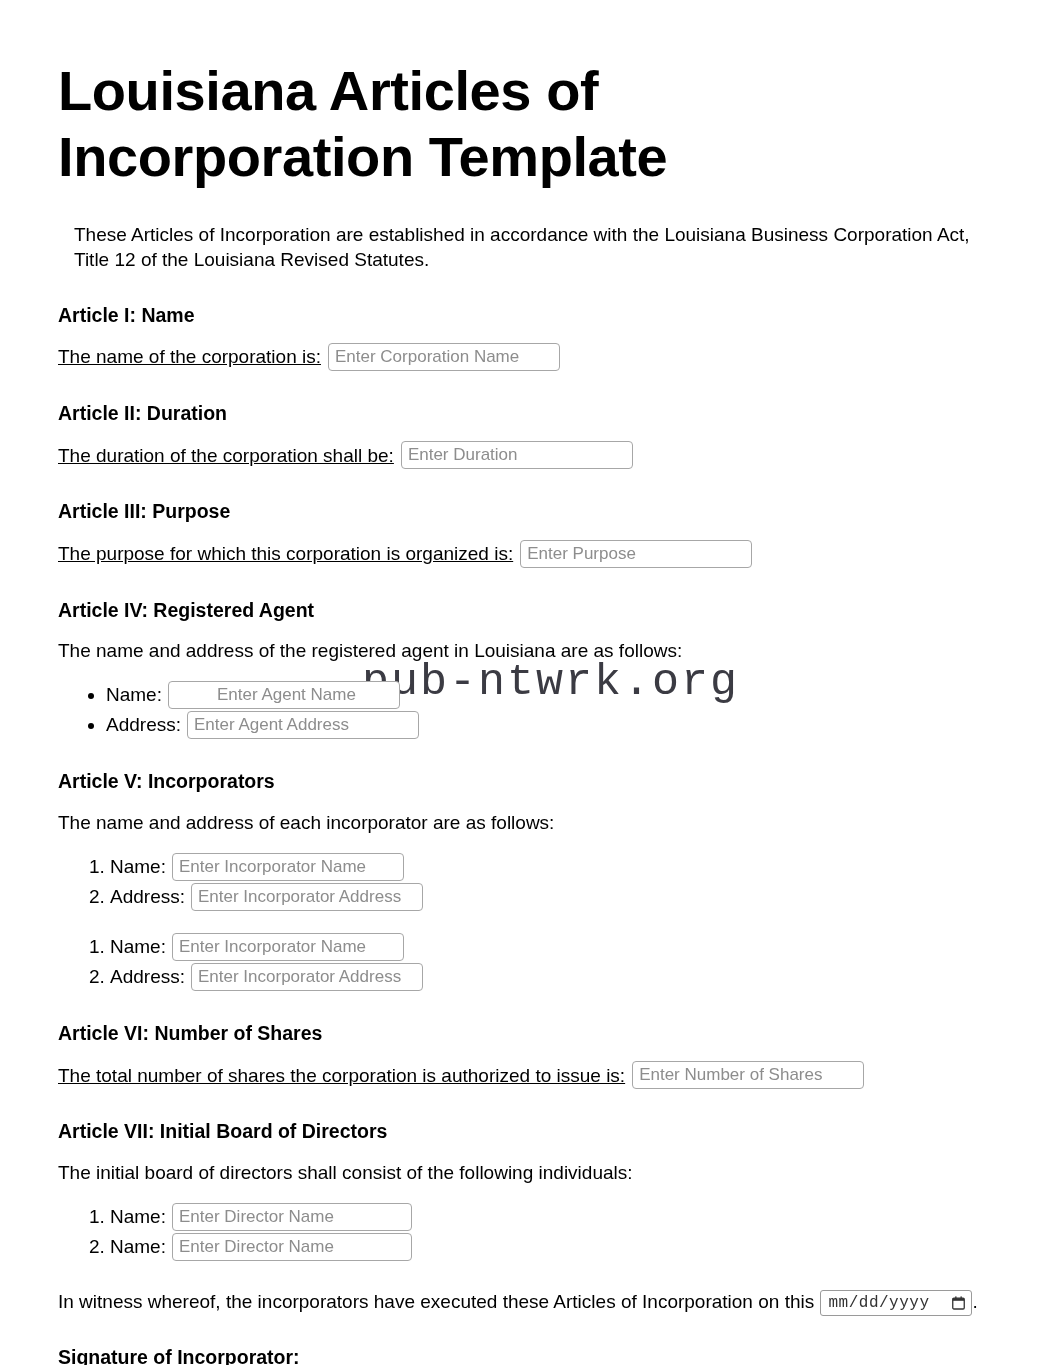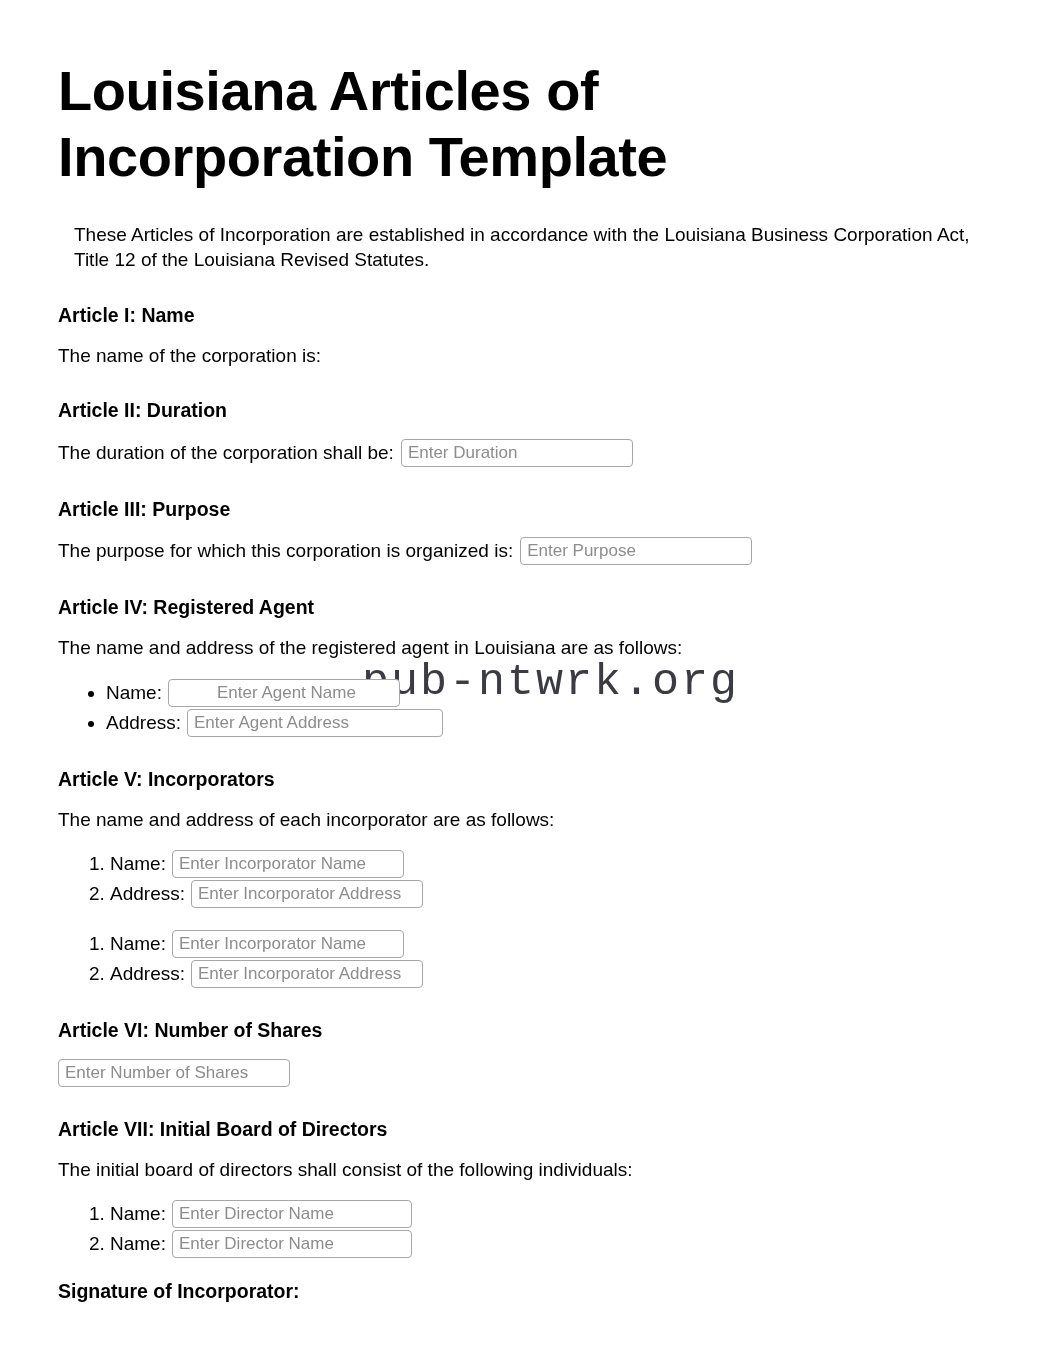--- a/index.html
+++ b/index.html
@@ -66,20 +66,21 @@
   }
   .inline-row {
     display: flex;
     align-items: center;
     flex-wrap: nowrap;
     gap: 0;
   }
   .inline-row .lbl {
     white-space: nowrap;
     margin-right: 7px;
+    text-decoration: underline;
   }
 
   
   input.field {
     font-family: "Liberation Sans", sans-serif;
     font-size: 17px;
     color: #222;
     background: #ffffff;
     border: 1px solid #a7a7a7;
     border-radius: 4px;
@@ -92,21 +93,21 @@
     z-index: 8;
   }
   input.field::placeholder {
     color: #8d8d8d;
     opacity: 1;
   }
   input.w-corp     { width: 232px; }
   input.w-duration { width: 232px; }
   input.w-purpose  { width: 232px; }
   input.w-agentname{ width: 232px; padding-left: 48px; }
-  input.w-agentaddr{ width: 256px; }
+  input.w-agentaddr{ width: 232px; }
   input.w-incname  { width: 232px; }
   input.w-incaddr  { width: 232px; }
   input.w-shares   { width: 232px; }
   input.w-director { width: 240px; }
   input.w-signature{ width: 232px; }
 
   
   ul.bullets {
     margin: 0 0 10px 0;
     padding-left: 48px;
@@ -193,20 +194,21 @@
 
   <div class="watermark">pub-ntwrk.org</div>
 
   <h1 class="doc-title">Louisiana Articles of Incorporation Template</h1>
 
   <p class="para intro">These Articles of Incorporation are established in accordance with the Louisiana Business Corporation Act, Title 12 of the Louisiana Revised Statutes.</p>
 
   <h2 class="article-heading">Article I: Name</h2>
   <p class="para inline-row">
     <span class="lbl">The name of the corporation is:</span>
+    <input class="field w-corp" type="text" placeholder="Enter Corporation Name" style="">
   </p>
 
   <h2 class="article-heading">Article II: Duration</h2>
   <p class="para inline-row">
     <span class="lbl">The duration of the corporation shall be:</span>
     <input class="field w-duration" type="text" placeholder="Enter Duration" style="">
   </p>
 
   <h2 class="article-heading">Article III: Purpose</h2>
   <p class="para inline-row">
@@ -259,38 +261,53 @@
     <li>
       <span class="li-inner">
         <span class="lbl">Address:</span>
         <input class="field w-incaddr" type="text" placeholder="Enter Incorporator Address" style="">
       </span>
     </li>
   </ol>
 
   <h2 class="article-heading">Article VI: Number of Shares</h2>
   <p class="para inline-row">
+    <span class="lbl">The total number of shares the corporation is authorized to issue is:</span>
     <input class="field w-shares" type="text" placeholder="Enter Number of Shares" style="">
   </p>
 
   <h2 class="article-heading">Article VII: Initial Board of Directors</h2>
   <p class="para">The initial board of directors shall consist of the following individuals:</p>
   <ol class="numbered">
     <li>
       <span class="li-inner">
         <span class="lbl">Name:</span>
         <input class="field w-director" type="text" placeholder="Enter Director Name" style="">
       </span>
     </li>
     <li>
       <span class="li-inner">
         <span class="lbl">Name:</span>
         <input class="field w-director" type="text" placeholder="Enter Director Name" style="">
       </span>
     </li>
   </ol>
 
+  <p class="witness">
+    <span>In witness whereof, the incorporators have executed these Articles of Incorporation on this</span>
+    <span class="date-wrap">
+      <span class="date-text">mm/dd/yyyy</span>
+      <span class="cal-icon">
+        <svg width="13" height="14" viewBox="0 0 13 14" aria-hidden="true">
+          <rect x="0.75" y="2.2" width="11.5" height="10.8" rx="1.2" fill="none" stroke="#333" stroke-width="1.3"></rect>
+          <rect x="0.75" y="2.2" width="11.5" height="2.6" fill="#333"></rect>
+          <rect x="3.2" y="0.4" width="1.3" height="2.6" fill="#333"></rect>
+          <rect x="8.5" y="0.4" width="1.3" height="2.6" fill="#333"></rect>
+        </svg>
+      </span>
+    </span><span>.</span>
+  </p>
 
   <div class="signature-line">
     <span class="sig-label">Signature of Incorporator:</span>
   </div>
 
 </div>
 
 </body></html>

